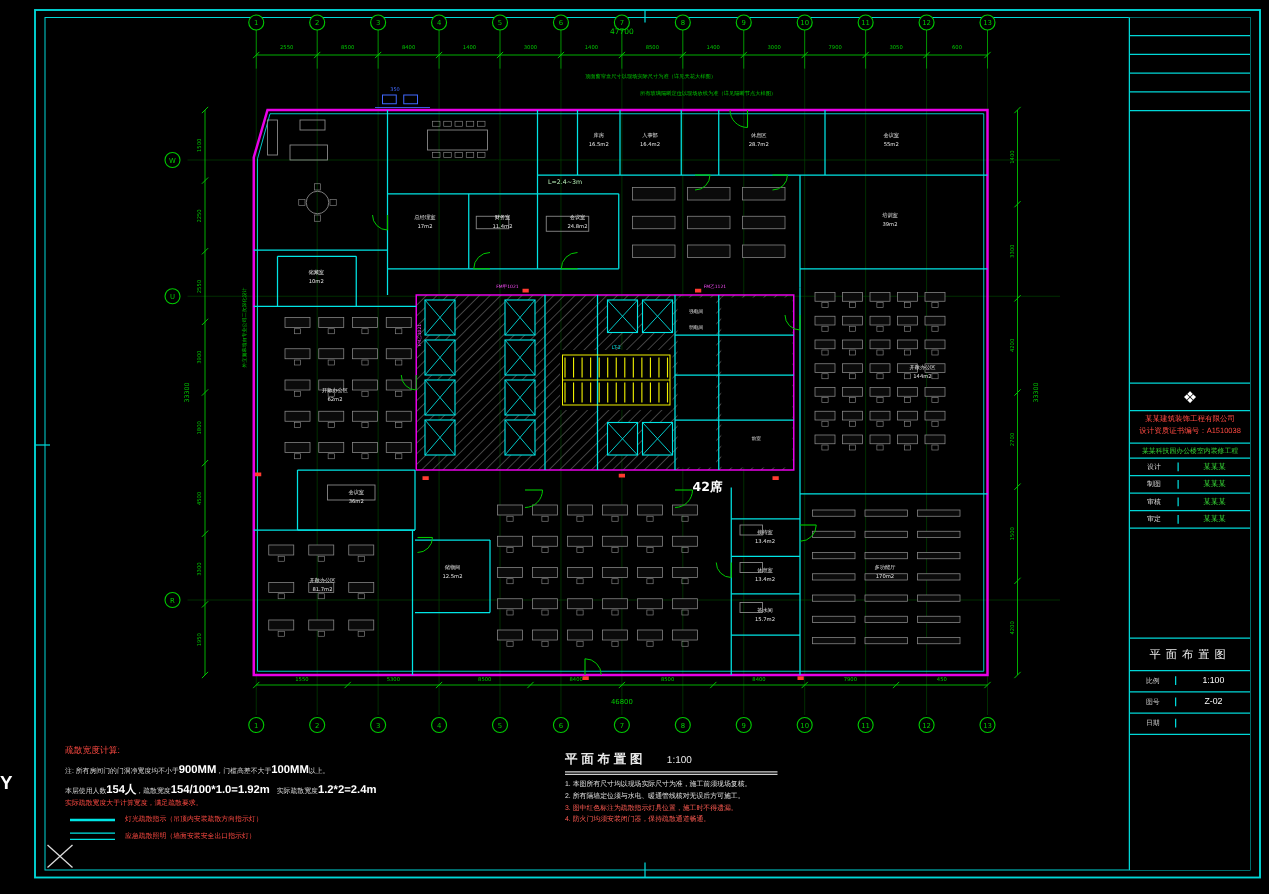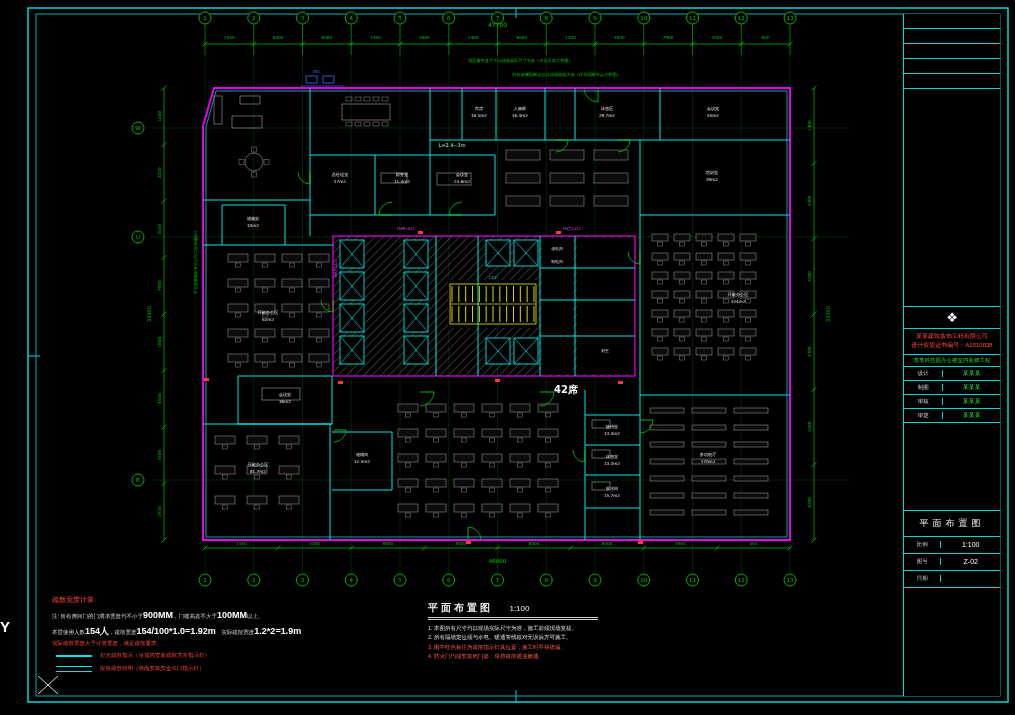--- a/index.html
+++ b/index.html
@@ -6,21 +6,21 @@
   .stage{position:relative;width:1015px;height:715px;background:#000;overflow:hidden;
          font-family:"Liberation Sans",sans-serif;}
   .stage svg{position:absolute;left:0;top:0;}
   svg text{font-family:"DejaVu Sans",sans-serif;}
 
   .calc-block{position:absolute;left:52px;top:595px;width:330px;}
   .calc-title{color:#ff4a42;font-size:7px;margin-bottom:2px;}
   .calc-line{font-size:5.5px;line-height:1.8;color:#d9d9d9;white-space:nowrap;}
   .calc-line .big{font-size:9px;color:#ffffff;font-weight:bold;}
 
-  .plan-caption{position:absolute;left:428px;top:597px;width:310px;}
+  .plan-caption{position:absolute;left:452px;top:597px;width:310px;}
   .caption-head{color:#e8e8e8;border-bottom:3px double #cfcfcf;padding-bottom:2px;width:170px;}
   .cap-title{font-size:10px;font-weight:bold;letter-spacing:3px;}
   .cap-scale{font-size:8px;margin-left:12px;}
   .caption-notes{margin-top:4px;}
   .caption-note{font-size:5.5px;line-height:1.7;white-space:nowrap;}
 
   .legend{position:absolute;left:56px;top:652px;}
   .legend-row{display:flex;align-items:center;margin-bottom:6px;}
   .legend-sample{width:36px;display:inline-block;}
   .legend-sample.solid{border-top:2px solid #00e5e5;height:0;}
@@ -704,21 +704,21 @@
       <text x="557" y="250" fill="#e8e8e8" font-size="3.8" text-anchor="middle">强电间</text>
       <text x="557" y="263" fill="#e8e8e8" font-size="3.8" text-anchor="middle">弱电间</text>
       <text x="605" y="352" fill="#e8e8e8" font-size="3.8" text-anchor="middle">前室</text>
       <text x="566" y="393" fill="#ffffff" font-size="10" text-anchor="middle" font-weight="bold">42席</text>
     </svg>
 
   <div class="calc-block">
     <div class="calc-title">疏散宽度计算:</div>
     <div id="calc-lines">
         <div class="calc-line" style="color: rgb(217, 217, 217);"><span>注: 所有房间门的门洞净宽度均不小于</span><span class="big">900MM</span><span>，门槛高差不大于</span><span class="big">100MM</span><span>以上。</span></div>
-        <div class="calc-line" style="color: rgb(217, 217, 217);"><span>本层使用人数</span><span class="big">154人</span><span>，疏散宽度</span><span class="big">154/100*1.0=1.92m</span><span>　实际疏散宽度</span><span class="big">1.2*2=1.9m</span></div>
+        <div class="calc-line" style="color: rgb(217, 217, 217);"><span>本层使用人数</span><span class="big">154人</span><span>，疏散宽度</span><span class="big">154/100*1.0=1.92m</span><span>　实际疏散宽度</span><span class="big">1.2*2=2.4m</span></div>
         <div class="calc-line" style="color: rgb(255, 74, 66);"><span>实际疏散宽度大于计算宽度，满足疏散要求。</span></div>
       </div>
   </div>
 
   <div class="plan-caption">
     <div class="caption-head">
       <span class="cap-title">平面布置图</span>
       <span class="cap-scale">1:100</span>
     </div>
     <div class="caption-notes" id="caption-notes">

